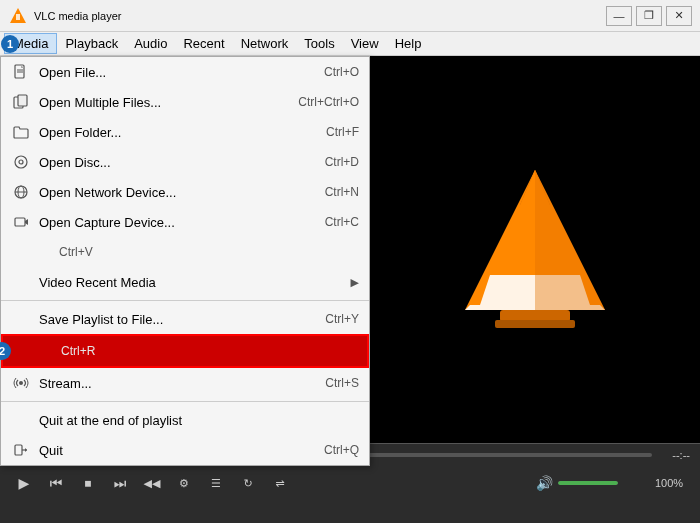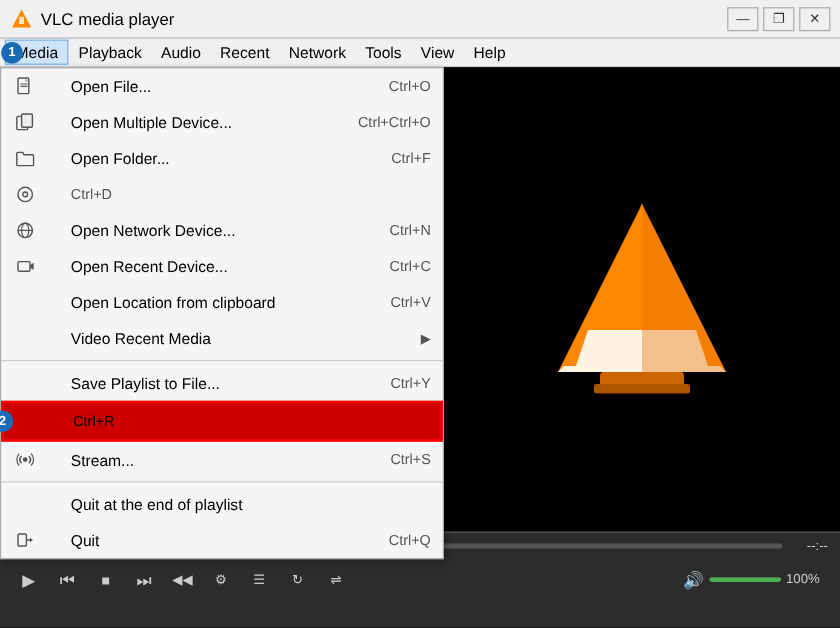--- a/index.html
+++ b/index.html
@@ -22,21 +22,21 @@
       padding: 0 8px;
       border-bottom: 1px solid #ccc;
     }
     .title-bar-icon {
       width: 20px;
       height: 20px;
       margin-right: 6px;
     }
     .title-bar-text {
       flex: 1;
-      font-size: 14px;
+      font-size: 11px;
       color: #000;
     }
     .title-bar-controls {
       display: flex;
       gap: 4px;
     }
     .title-btn {
       width: 26px;
       height: 20px;
       background: #f0f0f0;
@@ -100,28 +100,27 @@
       height: 20px;
       margin-right: 8px;
       display: flex;
       align-items: center;
       justify-content: center;
       font-size: 14px;
       flex-shrink: 0;
     }
     .dropdown-item .item-label {
       flex: 1;
-      margin-left: 20px;
     }
     .dropdown-item .shortcut {
       color: #555;
       font-size: 12px;
       margin-left: 20px;
     }
-    .dropdown-item.highlighted .shortcut { color: #000000; }
+    .dropdown-item.highlighted .shortcut { color: #e5e5e5; }
     .dropdown-item .arrow {
       font-size: 11px;
       color: #555;
     }
     .dropdown-separator {
       height: 1px;
       background: #ccc;
       margin: 3px 0;
     }
 
@@ -212,20 +211,21 @@
     }
     .volume-bar-fill {
       height: 100%;
       background: #4caf50;
       border-radius: 2px;
     }
     .volume-label {
       color: #ccc;
       font-size: 11px;
       min-width: 35px;
+      margin-left: 33px;
     }
   </style>
 </head>
 <body>
 
 <div class="title-bar">
   <div class="title-bar-icon">
     
     <svg width="20" height="20" viewBox="0 0 20 20">
       <polygon points="10,2 18,17 2,17" fill="#ff8800"></polygon>
@@ -271,41 +271,42 @@
     <span class="shortcut">Ctrl+O</span>
   </div>
 
   <div class="dropdown-item">
     <div class="item-icon">
       <svg width="16" height="16" viewBox="0 0 16 16">
           <rect x="1" y="3" width="9" height="11" rx="1" fill="none" stroke="#555" stroke-width="1.2"></rect>
           <rect x="5" y="1" width="9" height="11" rx="1" fill="#eee" stroke="#555" stroke-width="1.2"></rect>
         </svg>
     </div>
-    <span class="item-label">Open Multiple Device...</span>
+    <span class="item-label">Open Multiple Files...</span>
     <span class="shortcut">Ctrl+Ctrl+O</span>
   </div>
 
   <div class="dropdown-item">
     <div class="item-icon">
       <svg width="16" height="16" viewBox="0 0 16 16">
           <path d="M1 4 Q1 3 2 3 L6 3 L7 5 L14 5 Q15 5 15 6 L15 13 Q15 14 14 14 L2 14 Q1 14 1 13 Z" fill="none" stroke="#555" stroke-width="1.2"></path>
         </svg>
     </div>
     <span class="item-label">Open Folder...</span>
     <span class="shortcut">Ctrl+F</span>
   </div>
 
   <div class="dropdown-item">
     <div class="item-icon">
       <svg width="16" height="16" viewBox="0 0 16 16">
           <circle cx="8" cy="8" r="6" fill="none" stroke="#555" stroke-width="1.2"></circle>
           <circle cx="8" cy="8" r="2" fill="none" stroke="#555" stroke-width="1.2"></circle>
         </svg>
     </div>
+    <span class="item-label">Open Disc...</span>
     <span class="shortcut">Ctrl+D</span>
   </div>
 
   <div class="dropdown-item">
     <div class="item-icon">
       <svg width="16" height="16" viewBox="0 0 16 16">
           <circle cx="8" cy="8" r="6" fill="none" stroke="#555" stroke-width="1.2"></circle>
           <ellipse cx="8" cy="8" rx="3" ry="6" fill="none" stroke="#555" stroke-width="1"></ellipse>
           <line x1="2" y1="8" x2="14" y2="8" stroke="#555" stroke-width="1"></line>
         </svg>
@@ -314,27 +315,26 @@
     <span class="shortcut">Ctrl+N</span>
   </div>
 
   <div class="dropdown-item">
     <div class="item-icon">
       <svg width="16" height="16" viewBox="0 0 16 16">
           <rect x="2" y="4" width="10" height="8" rx="1" fill="none" stroke="#555" stroke-width="1.2"></rect>
           <polygon points="12,7 15,5 15,11 12,9" fill="#555"></polygon>
         </svg>
     </div>
-    <span class="item-label">Open Recent Device...</span>
+    <span class="item-label">Open Capture Device...</span>
     <span class="shortcut">Ctrl+C</span>
   </div>
 
   <div class="dropdown-item">
     <div class="item-icon"></div>
-    <span class="item-label">Open Location from clipboard</span>
     <span class="shortcut">Ctrl+V</span>
   </div>
 
   <div class="dropdown-item">
     <div class="item-icon"></div>
     <span class="item-label">Video Recent Media</span>
     <span class="arrow">▶</span>
   </div>
 
   <div class="dropdown-separator"></div>

